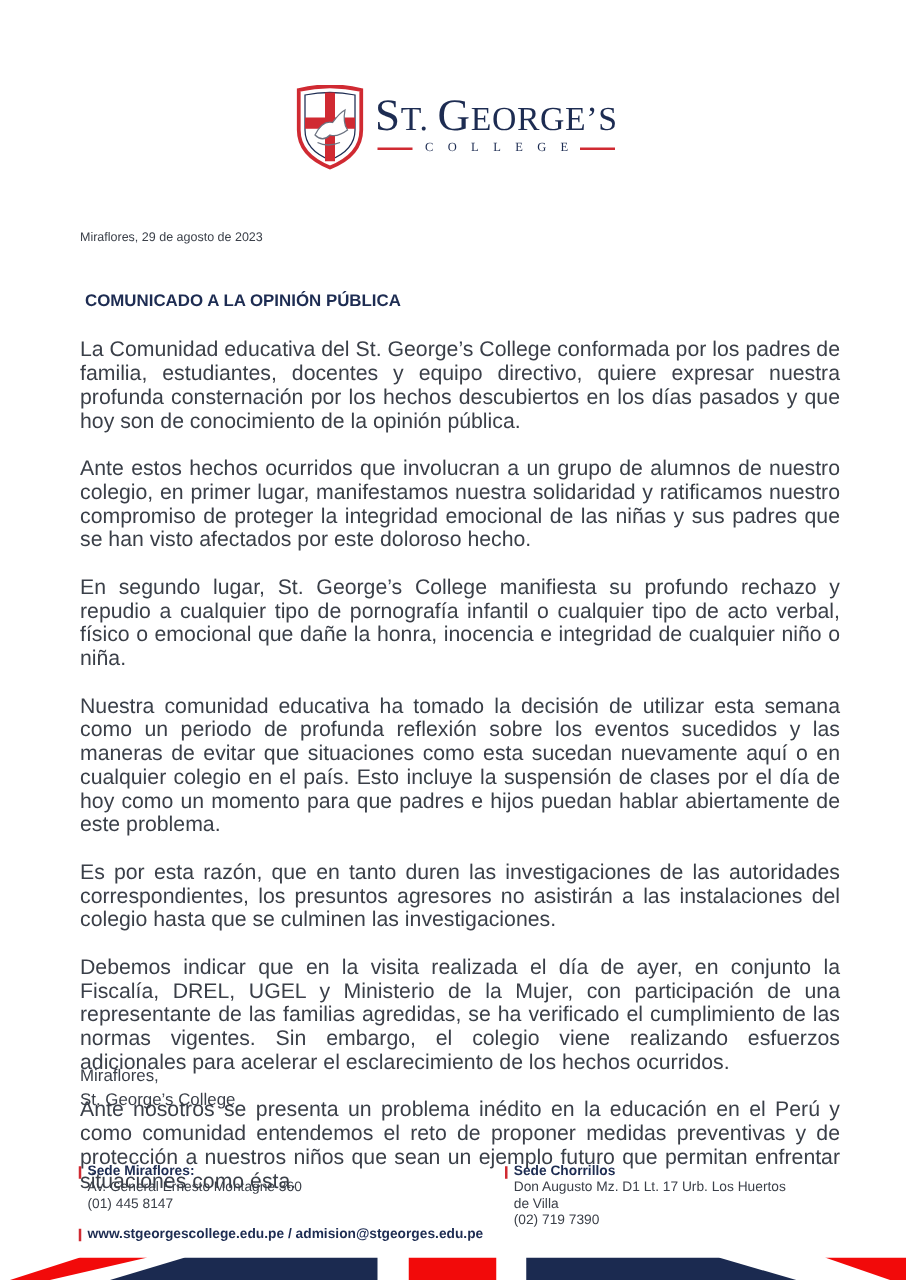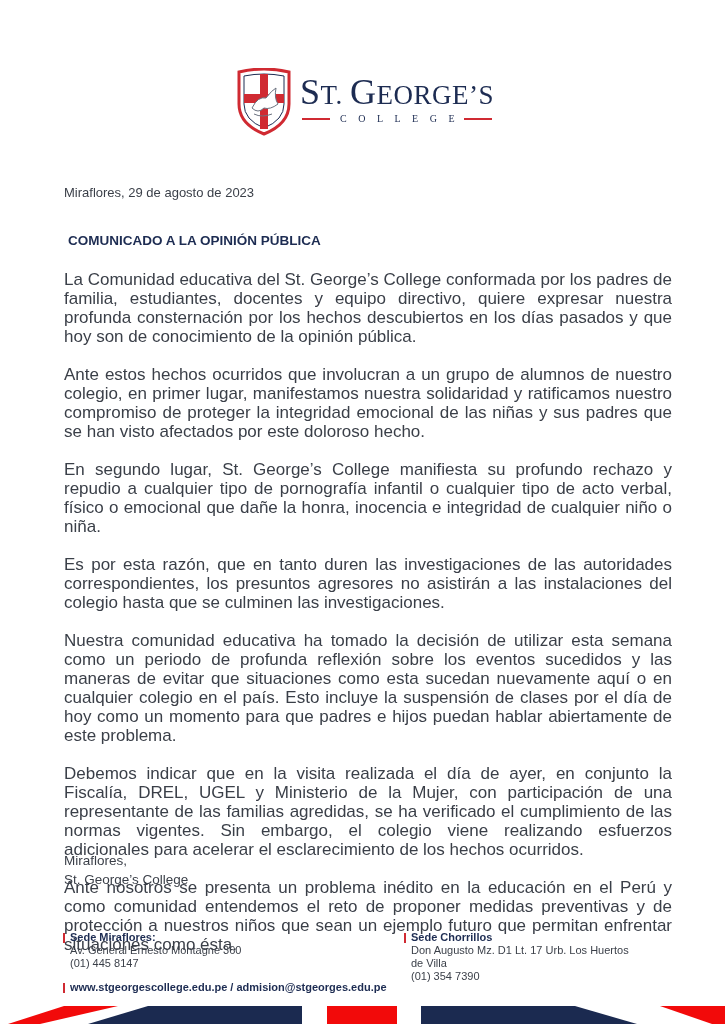--- a/index.html
+++ b/index.html
@@ -8,21 +8,21 @@
 
   .letterhead { position: absolute; left: 0; top: 0; width: 725px; height: 160px; }
   .crest { position: absolute; left: 236px; top: 68px; width: 56px; height: 68px; }
   .brand { position: absolute; left: 300px; top: 76px; width: 200px; }
   .brand-name { font-family: "Liberation Serif", "DejaVu Serif", serif; color: #1d2c52; font-size: 27px; letter-spacing: 0.5px; line-height: 32px; white-space: nowrap; }
   .brand-name .big { font-size: 36px; }
   .brand-sub { display: flex; align-items: center; margin-top: 2px; margin-left: 2px; }
   .brand-sub .rule { width: 28px; height: 2px; background: #d02a32; }
   .brand-sub .word { font-family: "Liberation Serif", "DejaVu Serif", serif; color: #1d2c52; font-size: 10px; letter-spacing: 11.5px; padding: 0 0 0 10px; margin-right: -2px; }
 
-  .date { position: absolute; left: 64px; top: 185px; font-size: 13px; color: #3a3f48; }
+  .date { position: absolute; left: 64px; top: 185px; font-size: 10px; color: #3a3f48; }
   .title { position: absolute; left: 0; width: 725px; top: 233px; text-align: left; font-size: 13.5px; font-weight: bold; color: #1d2c52; padding-left: 68px; }
 
   .body-text { position: absolute; left: 64px; top: 270px; width: 608px; font-size: 17px; line-height: 19px; color: #3a3f48; }
   .body-text p { text-align: justify; margin-bottom: 19px; }
   .closing { position: absolute; left: 64px; top: 851px; font-size: 13.5px; line-height: 19px; color: #3a3f48; }
 
   .footer { position: absolute; left: 0; top: 925px; width: 631px; height: 99px; padding-left: 12px; }
   .sede { position: absolute; top: 6px; font-size: 11px; line-height: 13px; color: #3a3f48; }
   .sede .bar { position: absolute; left: -7px; top: 2px; width: 2px; height: 10px; background: #d02a32; }
   .sede .label { font-weight: bold; color: #1d2c52; }
@@ -55,43 +55,43 @@
   </div>
 </div>
 
 <div class="date">Miraflores, 29 de agosto de 2023</div>
 <div class="title">COMUNICADO A LA OPINIÓN PÚBLICA</div>
 
 <div class="body-text">
   <p>La Comunidad educativa del St. George’s College conformada por los padres de familia, estudiantes, docentes y equipo directivo, quiere expresar nuestra profunda consternación por los hechos descubiertos en los días pasados y que hoy son de conocimiento de la opinión pública.</p>
   <p>Ante estos hechos ocurridos que involucran a un grupo de alumnos de nuestro colegio, en primer lugar, manifestamos nuestra solidaridad y ratificamos nuestro compromiso de proteger la integridad emocional de las niñas y sus padres que se han visto afectados por este doloroso hecho.</p>
   <p>En segundo lugar, St. George’s College manifiesta su profundo rechazo y repudio a cualquier tipo de pornografía infantil o cualquier tipo de acto verbal, físico o emocional que dañe la honra, inocencia e integridad de cualquier niño o niña.</p>
+  <p>Nuestra comunidad educativa ha tomado la decisión de utilizar esta semana como un periodo de profunda reflexión sobre los eventos sucedidos y las maneras de evitar que situaciones como esta sucedan nuevamente aquí o en cualquier colegio en el país. Esto incluye la suspensión de clases por el día de hoy como un momento para que padres e hijos puedan hablar abiertamente de este problema.</p>
   <p>Es por esta razón, que en tanto duren las investigaciones de las autoridades correspondientes, los presuntos agresores no asistirán a las instalaciones del colegio hasta que se culminen las investigaciones.</p>
-  <p>Nuestra comunidad educativa ha tomado la decisión de utilizar esta semana como un periodo de profunda reflexión sobre los eventos sucedidos y las maneras de evitar que situaciones como esta sucedan nuevamente aquí o en cualquier colegio en el país. Esto incluye la suspensión de clases por el día de hoy como un momento para que padres e hijos puedan hablar abiertamente de este problema.</p>
   <p>Debemos indicar que en la visita realizada el día de ayer, en conjunto la Fiscalía, DREL, UGEL y Ministerio de la Mujer, con participación de una representante de las familias agredidas, se ha verificado el cumplimiento de las normas vigentes. Sin embargo, el colegio viene realizando esfuerzos adicionales para acelerar el esclarecimiento de los hechos ocurridos.</p>
   <p>Ante nosotros se presenta un problema inédito en la educación en el Perú y como comunidad entendemos el reto de proponer medidas preventivas y de protección a nuestros niños que sean un ejemplo futuro que permitan enfrentar situaciones como ésta.</p>
 </div>
 
 <div class="closing">
   <div>Miraflores,</div>
   <div>St. George’s College</div>
 </div>
 
 <div class="footer">
   <div class="sede sede-1">
     <span class="bar"></span>
     <div class="label">Sede Miraflores:</div>
     <div>Av. General Ernesto Montagne 360</div>
     <div>(01) 445 8147</div>
   </div>
   <div class="sede sede-2">
     <span class="bar"></span>
     <div class="label">Sede Chorrillos</div>
     <div>Don Augusto Mz. D1 Lt. 17 Urb. Los Huertos de Villa</div>
-    <div>(01) 354 7390</div>
+    <div>(02) 719 7390</div>
   </div>
   <div class="web">
     <span class="bar"></span>
     <span>www.stgeorgescollege.edu.pe / admision@stgeorges.edu.pe</span>
   </div>
 </div>
 
 <svg class="flag" viewBox="0 0 725 18" preserveAspectRatio="none">
   <polygon points="8,18 64,0 118,0 40,18" fill="#f20a0a"></polygon>
   <polygon points="88,18 148,0 302,0 302,18" fill="#1b2a50"></polygon>

